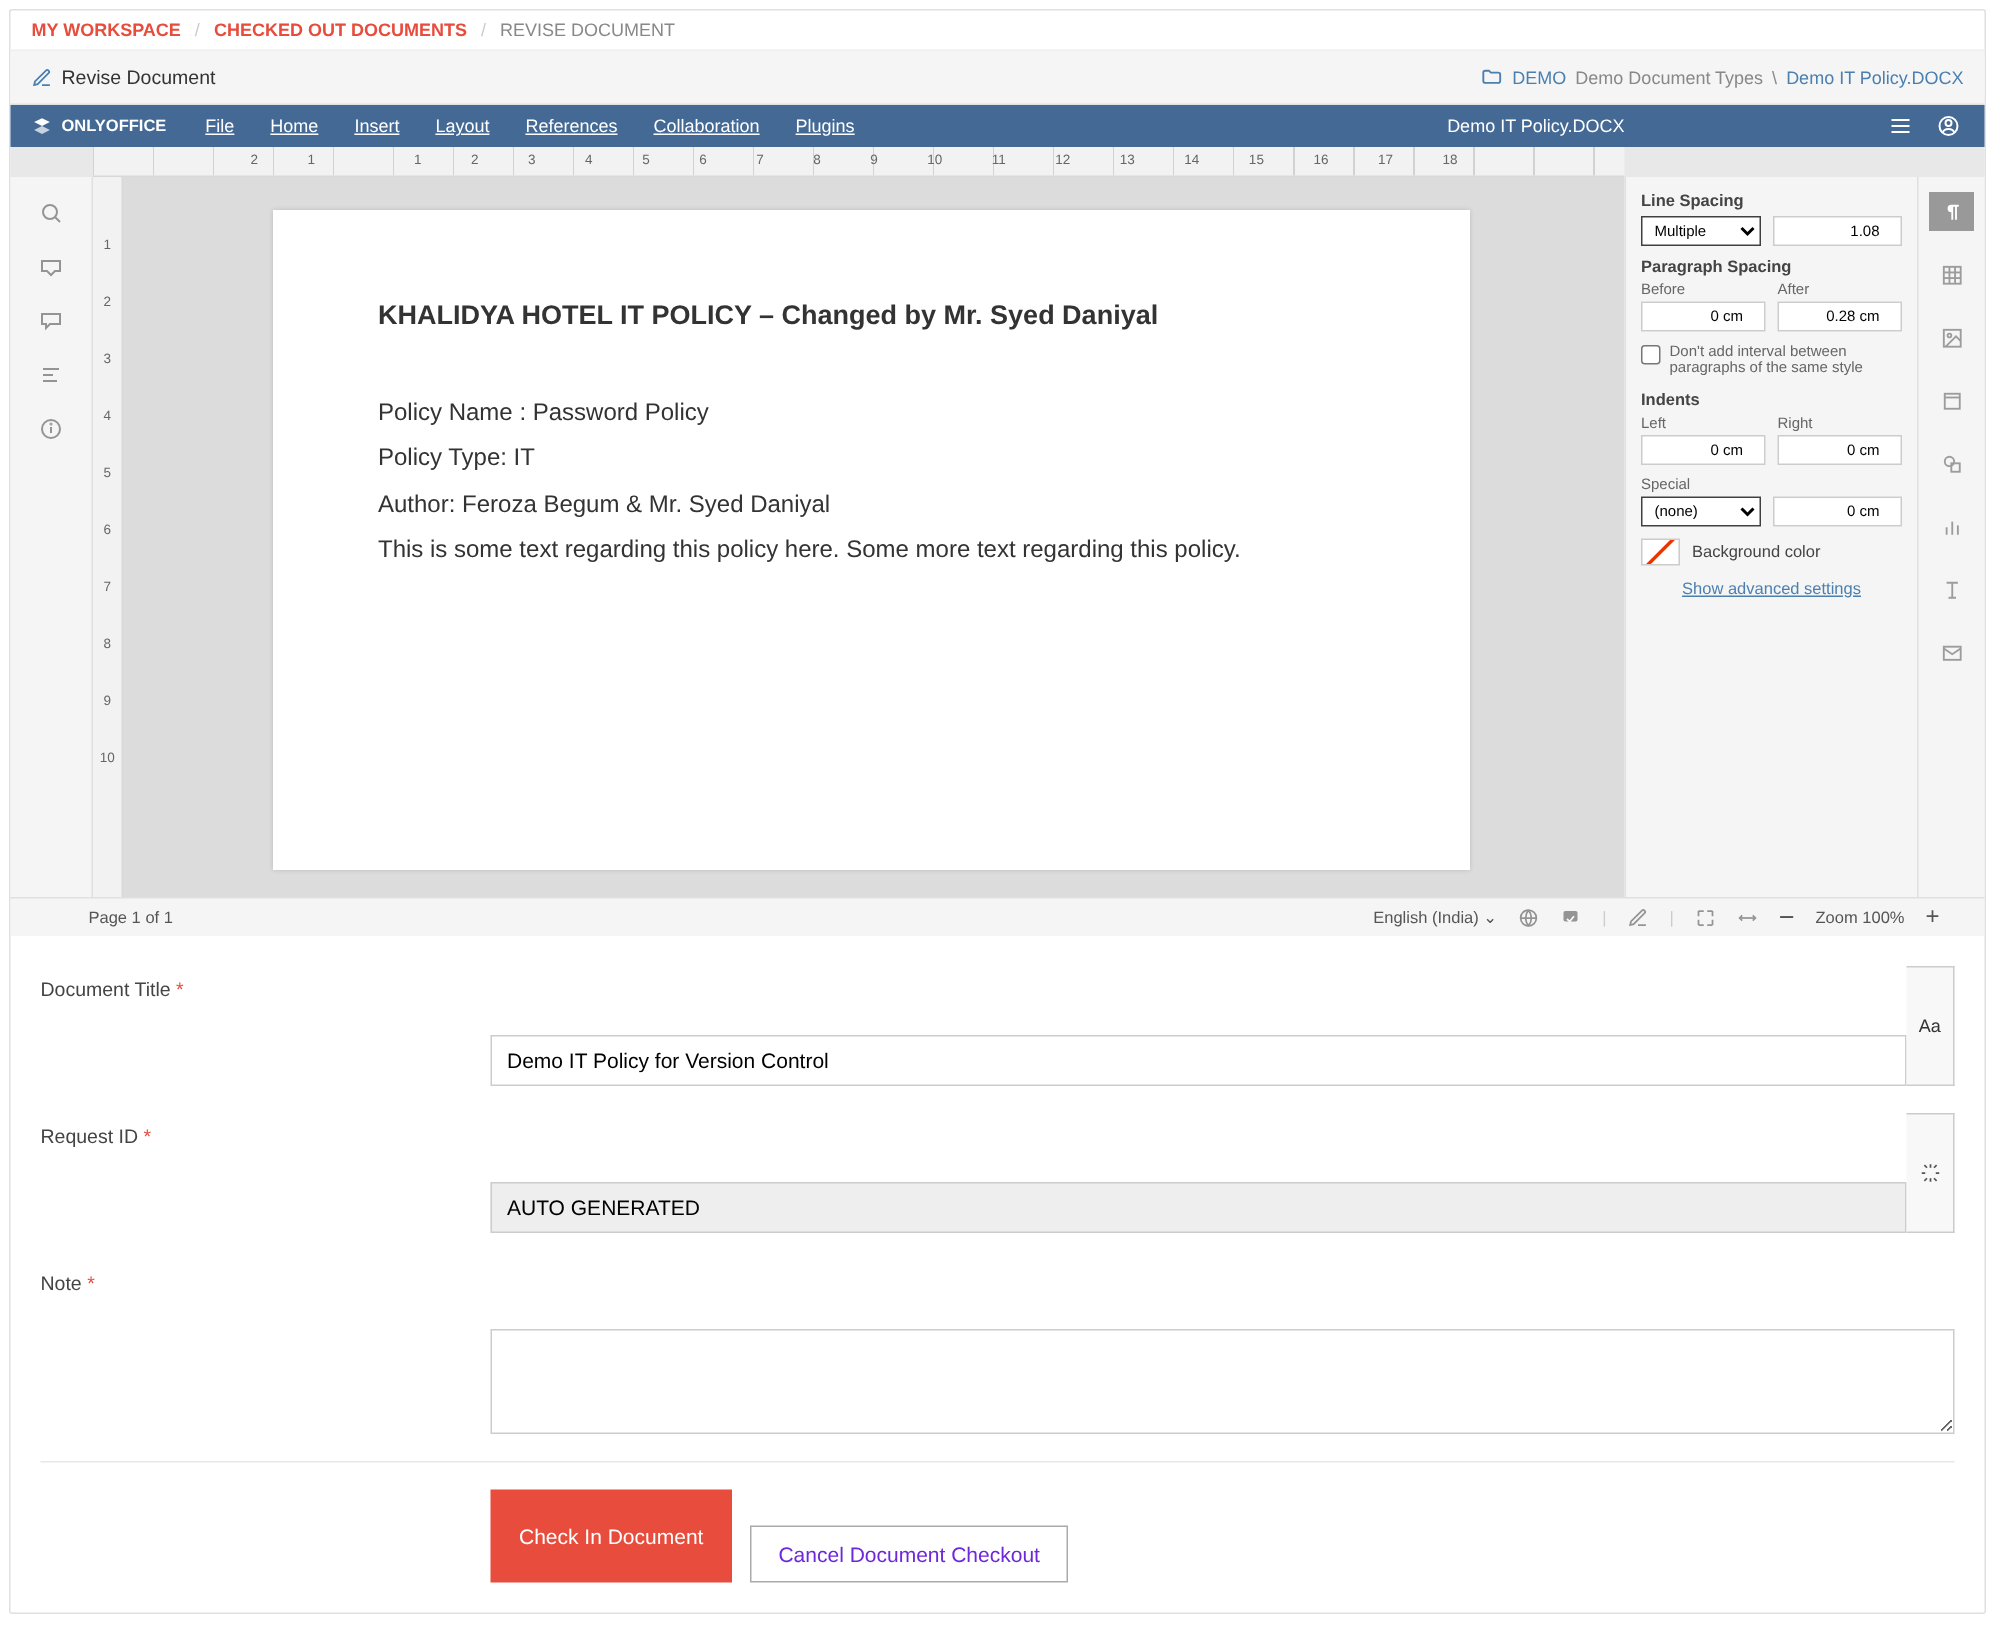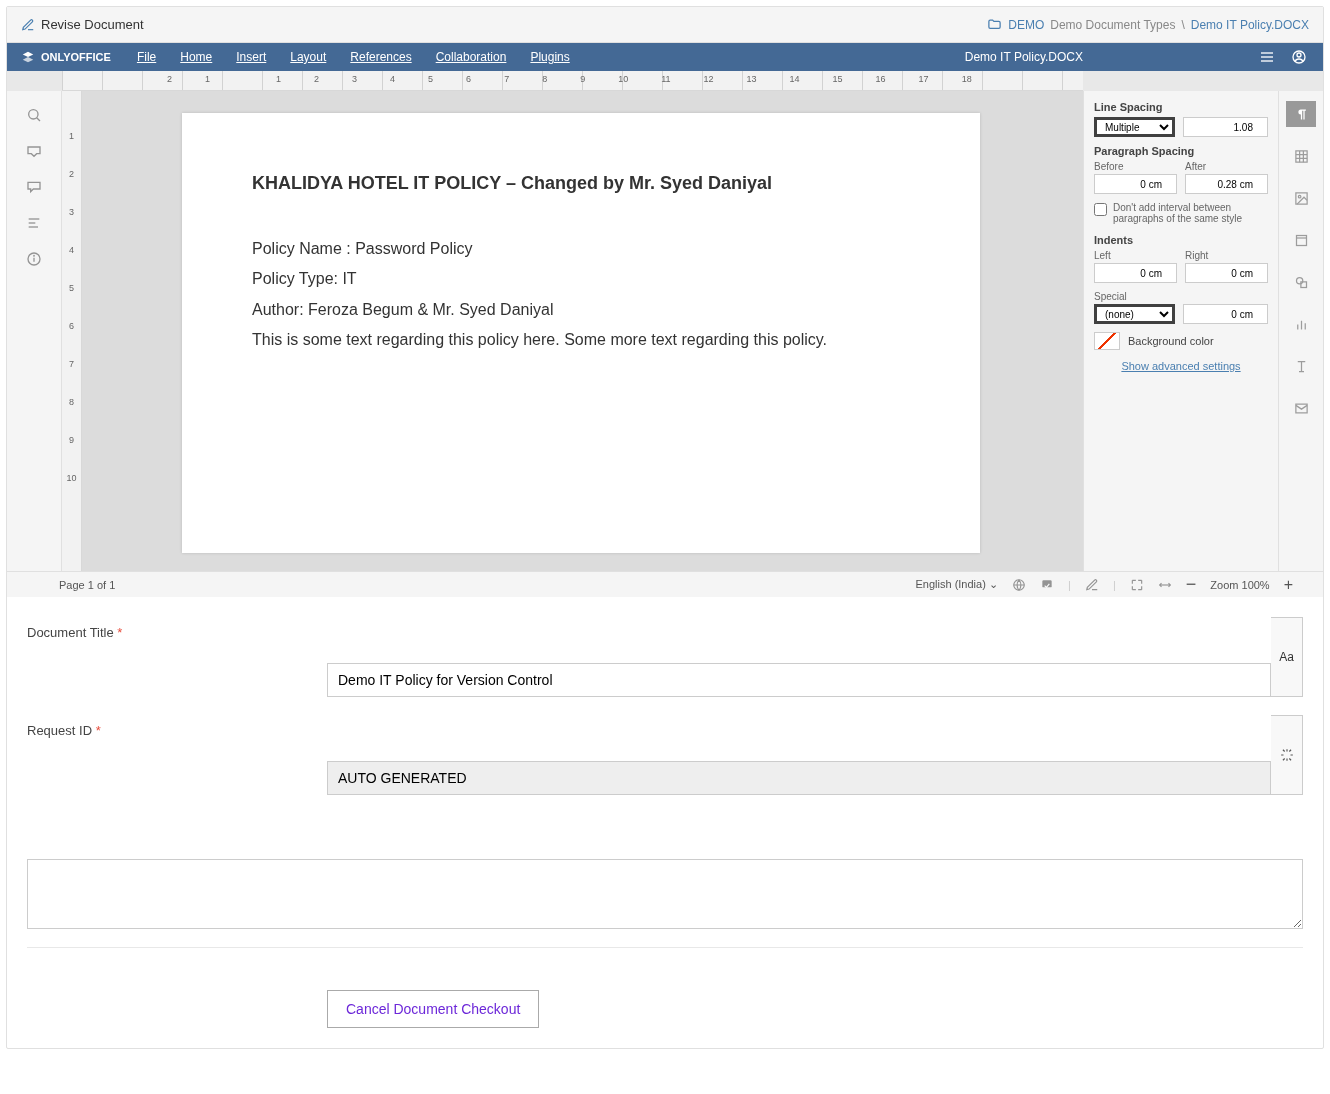--- a/index.html
+++ b/index.html
@@ -45,21 +45,21 @@
 .canvas { flex: 1; background: #dcdcdc; padding: 22px 0 0 100px; overflow: hidden; }
 .page { background: #fff; width: 798px; min-height: 440px; padding: 60px 70px; box-shadow: 0 0 3px rgba(0,0,0,0.15); }
 .page h2 { font-size: 18px; font-weight: 600; margin-bottom: 40px; }
 .page p { font-size: 16px; line-height: 1.9; }
 .rightpanel { width: 195px; background: #f5f5f5; border-left: 1px solid #e0e0e0; padding: 10px 10px; font-size: 11px; color: #444; }
 .rp-label { font-weight: 600; margin-bottom: 4px; }
 .rp-row { display: flex; gap: 8px; margin-bottom: 8px; }
 .rp-row > div { flex: 1; }
 .rp-sublabel { font-size: 10px; color: #666; margin-bottom: 2px; display: block; }
 .rp-in { width: 100%; height: 20px; border: 1px solid #ccc; background: #fff; font-size: 10px; padding: 0 14px 0 4px; text-align: right; position: relative; }
-.rp-sel { width: 100%; height: 20px; border: 3px solid #404040; background: #fff; font-size: 10px; padding: 0 4px; }
+.rp-sel { width: 100%; height: 20px; border: 1px solid #404040; background: #fff; font-size: 10px; padding: 0 4px; }
 .rp-chk { display: flex; gap: 6px; font-size: 10px; color: #666; margin-bottom: 10px; align-items: flex-start; }
 .rp-chk input { margin-top: 1px; }
 .rp-bgc { display: flex; align-items: center; gap: 8px; margin: 8px 0; }
 .rp-bgc .sw { width: 26px; height: 18px; border: 1px solid #ccc; background: linear-gradient(135deg, #fff 45%, #e30 47%, #e30 53%, #fff 55%); }
 .rp-adv { color: #4a7fb0; text-decoration: underline; font-size: 11px; text-align: center; margin-top: 10px; cursor: pointer; }
 .righticons-side { width: 45px; background: #f5f5f5; border-left: 1px solid #e0e0e0; display: flex; flex-direction: column; align-items: center; gap: 16px; padding-top: 10px; }
 .righticons-side .cell { width: 30px; height: 26px; display: flex; align-items: center; justify-content: center; }
 .righticons-side .cell.active { background: #999; }
 .righticons-side svg { width: 15px; height: 15px; opacity: 0.55; }
 .righticons-side .cell.active svg { opacity: 1; }
@@ -82,20 +82,27 @@
 .actions { padding-left: 300px; display: flex; gap: 12px; }
 .btn { padding: 10px 18px; font-size: 14px; border: 1px solid transparent; cursor: pointer; }
 .btn-primary { background: #e74c3c; color: #fff; }
 .btn-secondary { background: #fff; border-color: #aaa; color: #6d28d9; margin-top: 24px; }
 </style>
 </head>
 <body>
 
 <div class="wrap">
 
+  <div class="bc">
+    <span class="link">MY WORKSPACE</span>
+    <span class="sep">/</span>
+    <span class="link">CHECKED OUT DOCUMENTS</span>
+    <span class="sep">/</span>
+    <span class="cur">REVISE DOCUMENT</span>
+  </div>
 
   <div class="titlebar">
     <div class="titlebar-left">
       <svg viewBox="0 0 24 24" fill="none" stroke="#4a7fb0" stroke-width="2">
           <path d="M12 20h9"></path>
           <path d="M16.5 3.5a2.1 2.1 0 013 3L7 19l-4 1 1-4z"></path>
         </svg>
       <span>Revise Document</span>
     </div>
     <div class="path">
@@ -350,23 +357,25 @@
       <div class="fctrl">
         <input type="text" readonly="" value="AUTO GENERATED" style="">
         <div class="addbtn">
           <svg width="14" height="14" viewBox="0 0 24 24" fill="none" stroke="#555" stroke-width="2">
               <path d="M5 3l3 3M19 3l-3 3M5 21l3-3M19 21l-3-3M12 2v4M12 18v4M2 12h4M18 12h4"></path>
             </svg>
         </div>
       </div>
     </div>
     <div class="frow">
+      <div class="flabel"><span>Note</span> <span class="req">*</span></div>
       <div class="fctrl">
         <textarea style=""></textarea>
       </div>
     </div>
     <hr class="hr">
     <div class="actions">
+      <button class="btn btn-primary">Check In Document</button>
       <button class="btn btn-secondary">Cancel Document Checkout</button>
     </div>
   </div>
 
 </div>
 
 </body></html>

